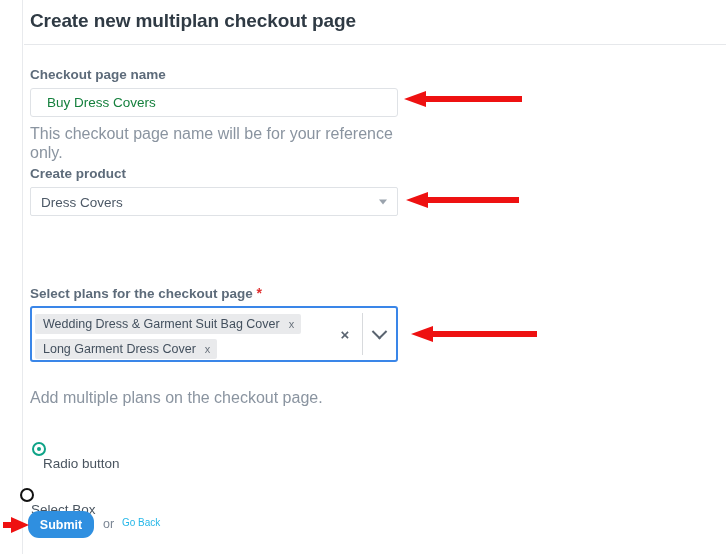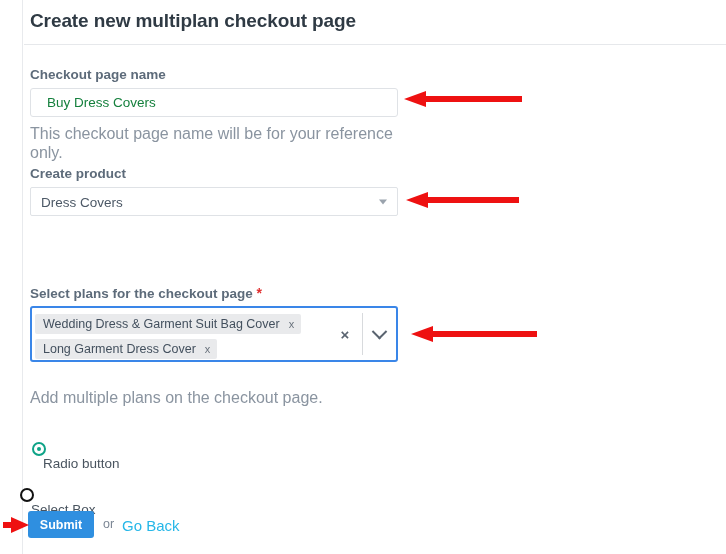--- a/index.html
+++ b/index.html
@@ -216,40 +216,40 @@
 
   
   .submit-btn {
     position: absolute;
     left: 28px;
     top: 511px;
     width: 66px;
     height: 27px;
     background: #2f8fe0;
     border: none;
-    border-radius: 3px;
+    border-radius: 11px;
     color: #ffffff;
     font-family: "Liberation Sans", sans-serif;
     font-size: 12.5px;
     font-weight: bold;
     cursor: pointer;
     padding: 0;
   }
   .or-text {
     position: absolute;
     left: 103px;
     top: 517px;
     font-size: 12.5px;
     color: #7b8694;
   }
   .goback-link {
     position: absolute;
     left: 122px;
     top: 517px;
-    font-size: 15px;
+    font-size: 10px;
     color: #26b7e8;
     text-decoration: none;
     white-space: nowrap;
   }
 
   
   .arrow {
     position: absolute;
     pointer-events: none;
   }

